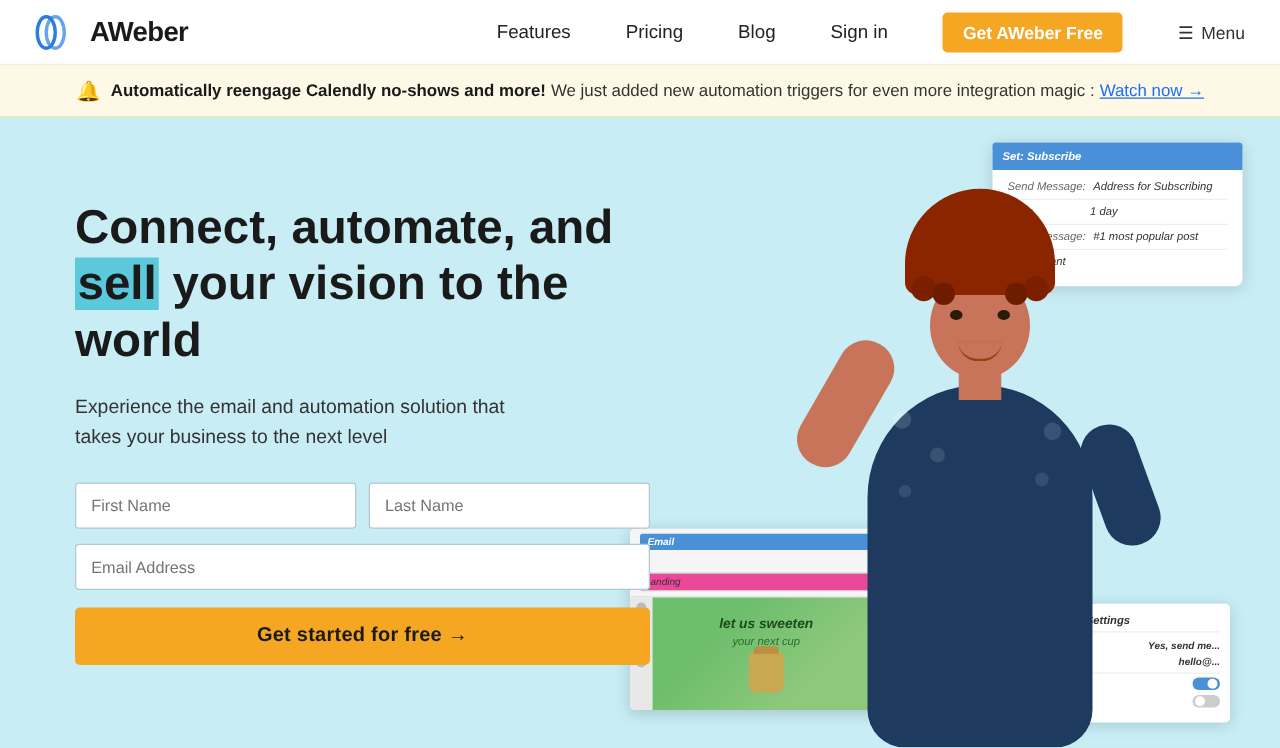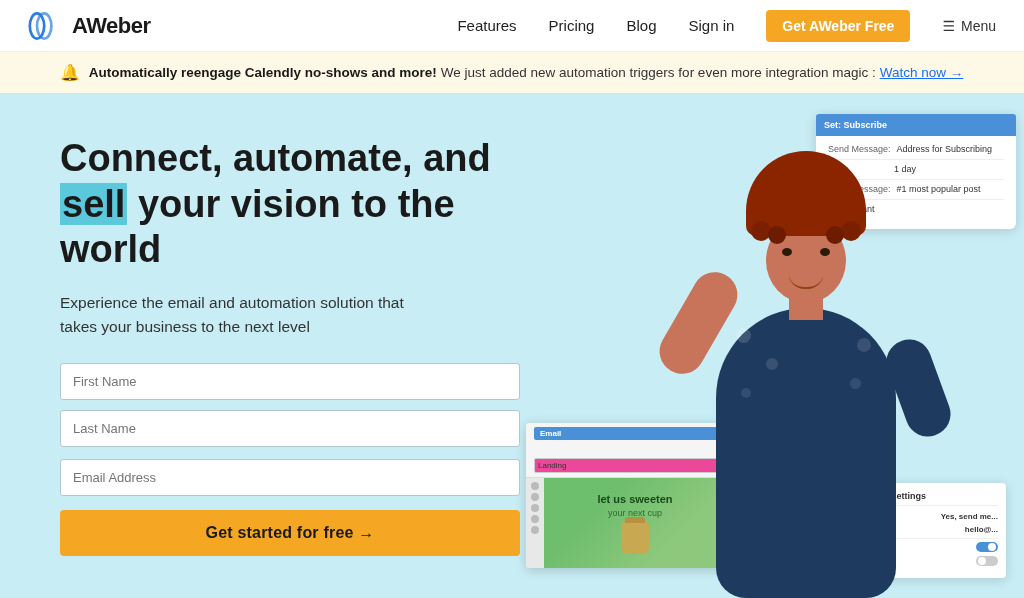--- a/index.html
+++ b/index.html
@@ -26,21 +26,21 @@
     }
     .logo-text {
       font-size: 22px;
       font-weight: 700;
       color: #1a1a1a;
       letter-spacing: -0.5px;
     }
     .navbar-links {
       display: flex;
       align-items: center;
-      gap: 32px;
+      gap: 44px;
     }
     .navbar-links a {
       text-decoration: none;
       color: #222;
       font-size: 15px;
       font-weight: 400;
     }
     .btn-get-aweber {
       background: #f5a623;
       color: #fff;
@@ -118,21 +118,20 @@
       font-size: 15.5px;
       color: #333;
       line-height: 1.55;
       margin-bottom: 24px;
       max-width: 380px;
     }
     .form-row {
       display: flex;
       gap: 10px;
       margin-bottom: 12px;
-      flex-direction: column;
     }
     .form-input {
       flex: 1;
       border: 1.5px solid #b0c8d0;
       border-radius: 3px;
       padding: 10px 12px;
       font-size: 13px;
       color: #555;
       background: #fff;
       outline: none;
@@ -159,27 +158,28 @@
       font-weight: 600;
       cursor: pointer;
       width: 100%;
       text-align: center;
       letter-spacing: 0.2px;
     }
 
     
     .hero-illustration {
       position: absolute;
-      right: 8px;
+      right: 30px;
       top: 0;
       bottom: 0;
       width: 500px;
       display: flex;
       align-items: center;
       justify-content: center;
+      font-style: italic;
     }
 
     
     .ui-widget-email {
       position: absolute;
       top: 20px;
       right: 0;
       background: #fff;
       border-radius: 6px;
       width: 200px;

